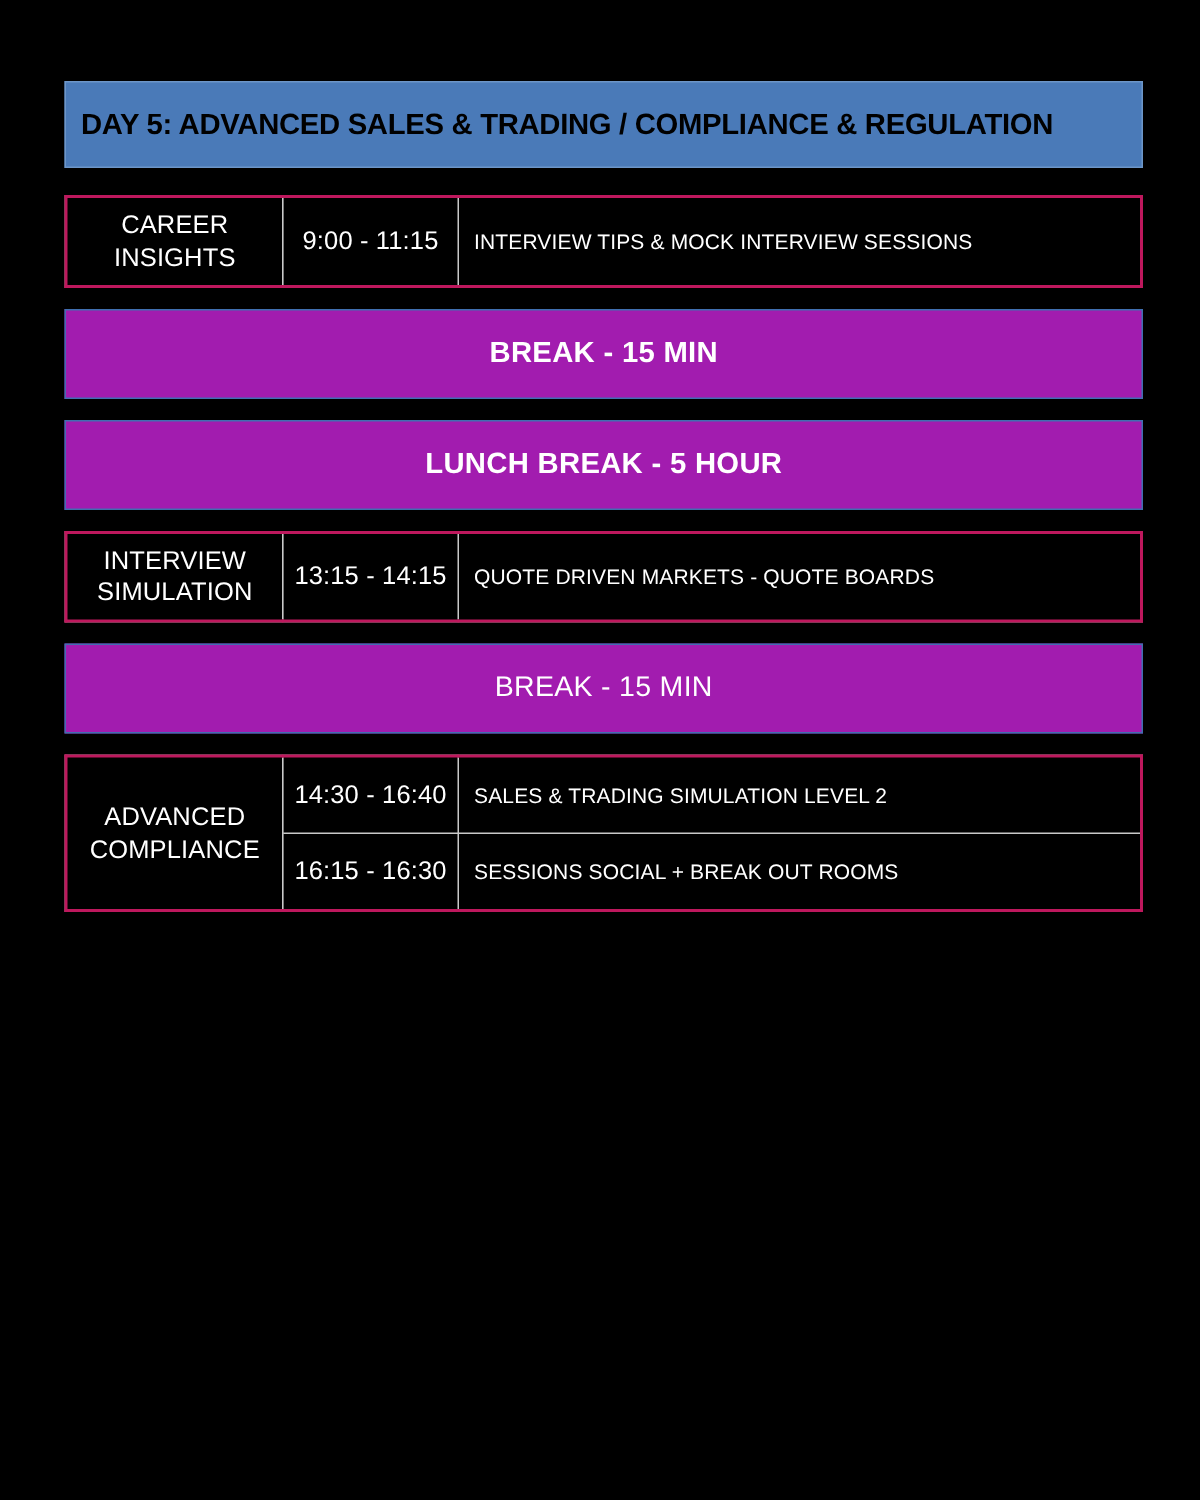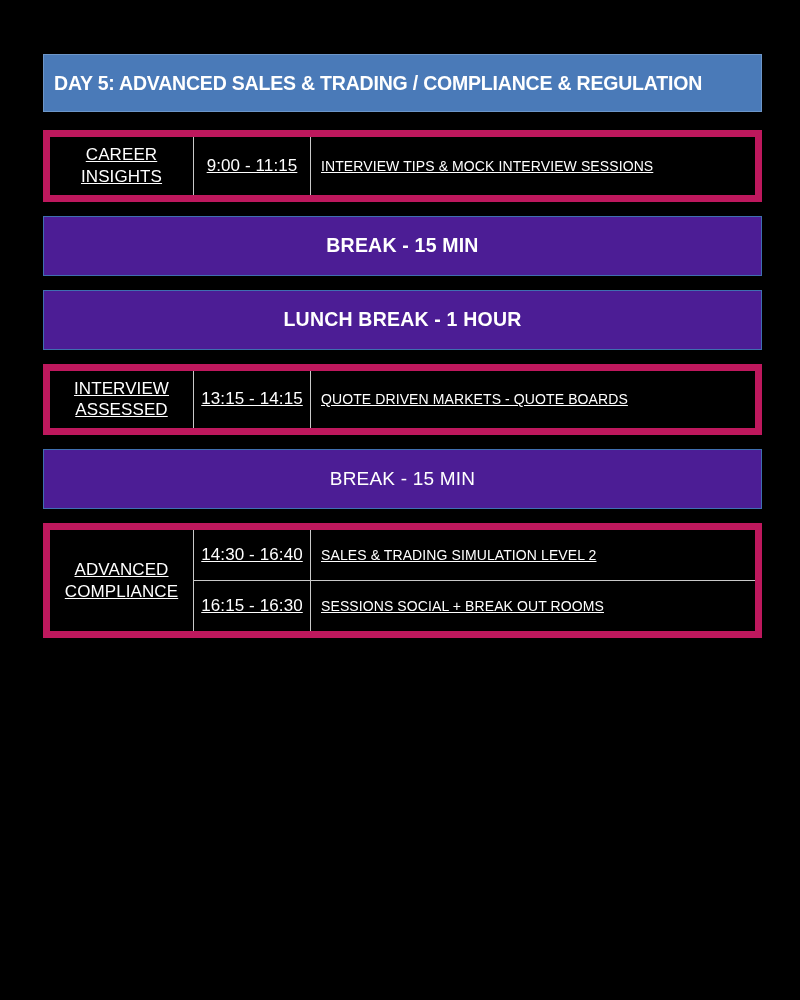--- a/index.html
+++ b/index.html
@@ -41,39 +41,38 @@
     border: 1px solid #6d96c8;
     display: flex;
     align-items: center;
     padding-left: 10px;
     margin-bottom: 18px;
   }
   .day-banner-title {
     font-size: 19.5px;
     font-weight: bold;
     letter-spacing: -0.2px;
-    color: #ffffff;
+    color: #000000;
     white-space: nowrap;
   }
 
   
   .block {
     box-sizing: border-box;
     width: 100%;
     margin-bottom: 14px;
   }
 
   
   .session {
-    border: 7px solid #be185d;
+    border: 2px solid #be185d;
     border-collapse: collapse;
     table-layout: fixed;
     width: 100%;
     background: #a3a3a3;
-    text-decoration: underline;
   }
   .session td {
     border: 1px solid #c9c9c9;
     padding: 0;
     background: #000000;
     vertical-align: middle;
   }
   .col-label   { width: 143px; }
   .col-time    { width: 116px; }
   .col-desc    { width: auto;  }
@@ -105,21 +104,21 @@
   .row-h1 { height: 46px; }
   .row-h2 { height: 50px; }
 
   
   .break {
     border: 1px solid #3f6fb0;
     height: 58px;
     display: flex;
     align-items: center;
     justify-content: center;
-    background: #4c1d95;
+    background: #a21caf;
   }
   .break-label {
     font-size: 19px;
     letter-spacing: 0.2px;
     color: #ffffff;
   }
   .break-label.bold { font-weight: bold; font-size: 19.5px; }
 </style>
 </head>
 <body>
@@ -154,32 +153,32 @@
 
     <div class="block">
       <div class="break">
         <span class="break-label bold">BREAK - 15 MIN</span>
       </div>
     </div>
 
 
     <div class="block">
       <div class="break">
-        <span class="break-label bold">LUNCH BREAK - 1 HOUR</span>
+        <span class="break-label bold">LUNCH BREAK - 5 HOUR</span>
       </div>
     </div>
 
     <div class="block">
       <table class="session">
         <tbody>
             <tr>
           <td class="col-label row-h1">
             <div class="cell-label">
               <div>INTERVIEW</div>
-              <div>ASSESSED</div>
+              <div>SIMULATION</div>
             </div>
           </td>
           <td class="col-time row-h1">
             <div class="cell-time">13:15 - 14:15</div>
           </td>
           <td class="col-desc row-h1">
             <div class="cell-desc">QUOTE DRIVEN MARKETS - QUOTE BOARDS</div>
           </td>
         </tr>
       </tbody>

